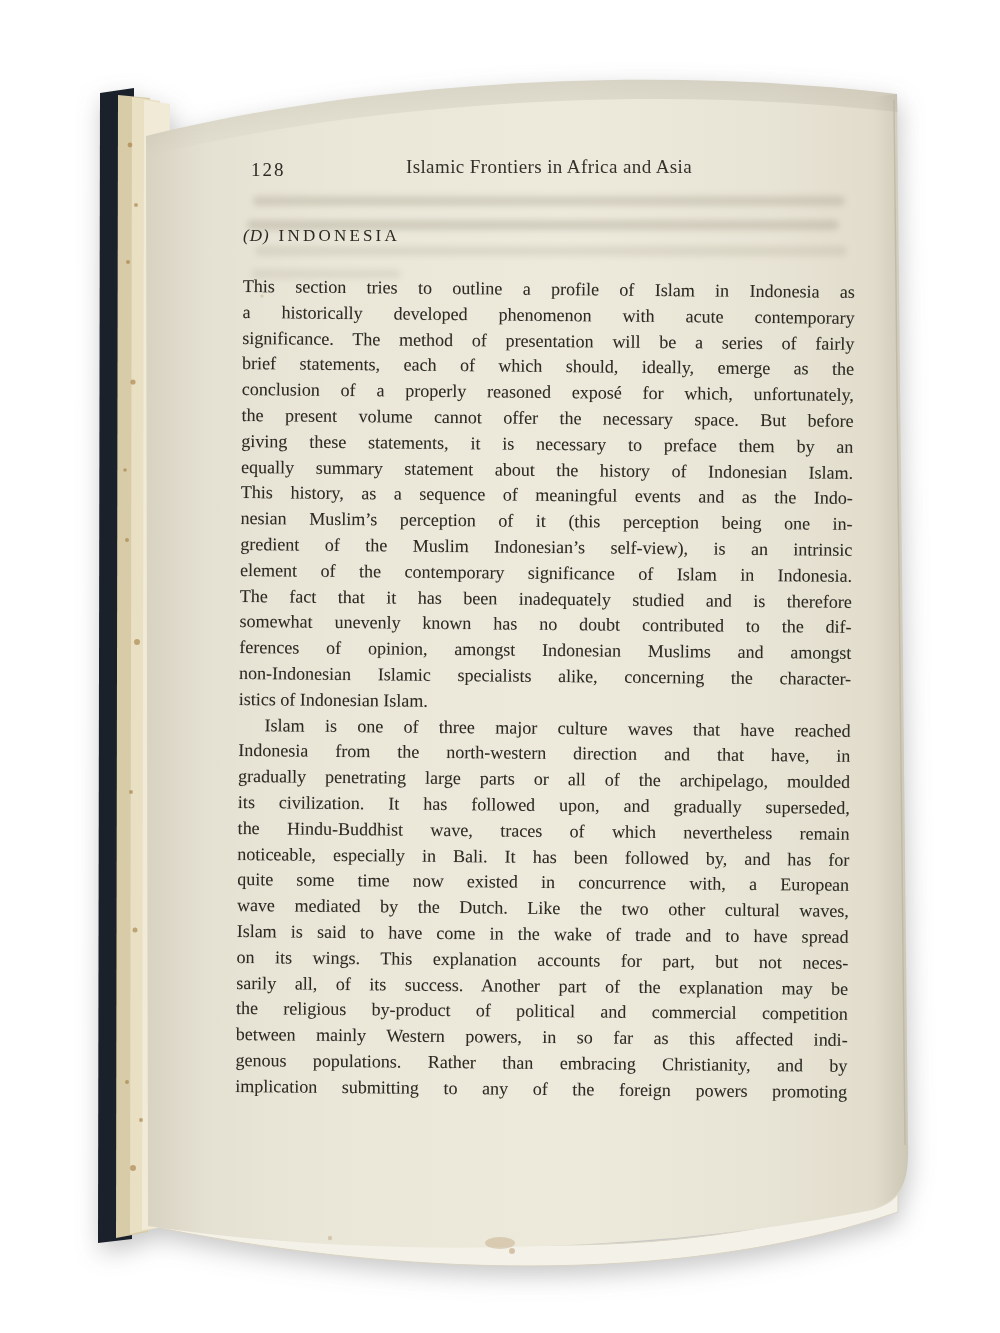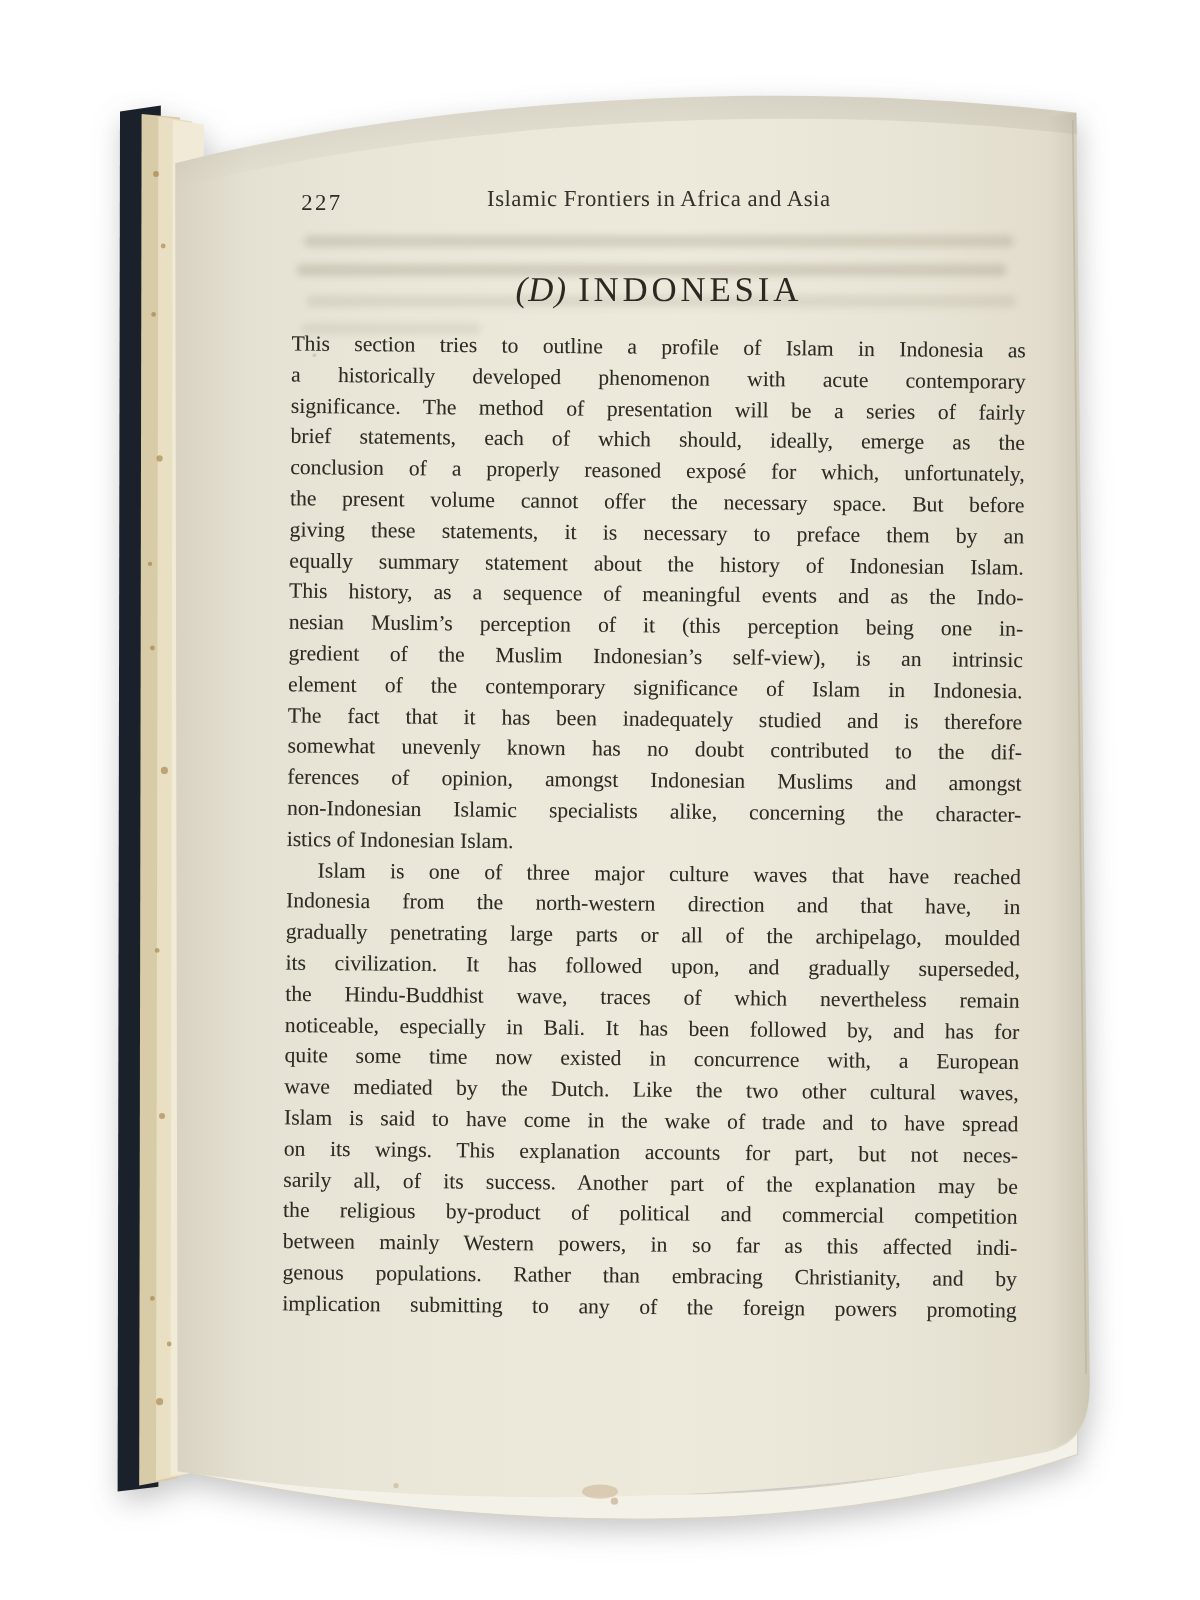--- a/index.html
+++ b/index.html
@@ -11,22 +11,22 @@
   .page-content{position:absolute;left:243px;top:150px;width:612px;color:#2d2b24;}
   .pagehead{position:relative;height:30px;}
   .pagenum{position:absolute;left:8px;top:9px;font-size:19px;letter-spacing:2px;}
   .runhead{display:block;text-align:center;font-size:19px;padding-top:6px;
            letter-spacing:.4px;color:#33312a;}
   .ghost{position:absolute;height:10px;background:#8d8571;filter:blur(3px);border-radius:5px;}
   .ghost1{left:10px;right:10px;top:46px;opacity:.26;}
   .ghost2{left:4px;right:16px;top:70px;opacity:.28;}
   .ghost3{left:12px;right:8px;top:96px;opacity:.17;}
   .ghost4{left:8px;width:150px;top:119px;opacity:.14;}
-  .heading{position:absolute;left:0;right:0;top:76px;margin:0;text-align:center;
-           font-size:29px;font-weight:normal;color:#2b2922;}
+  .heading{position:absolute;left:0;right:0;top:76px;margin:0;
+           font-size:17px;font-weight:normal;color:#2b2922;}
   .hprefix{font-style:italic;letter-spacing:1px;margin-right:9px;}
   .htitle{letter-spacing:3.2px;}
   .bodytext{position:absolute;left:0;right:0;top:124px;font-size:18px;line-height:25.8px;
             transform:rotate(.55deg);transform-origin:0 0;
             text-shadow:.2px .2px 0 rgba(40,38,30,.25);}
   .para{margin:0;}
   .para[data-indent="true"] .bline:first-child{text-indent:26px;}
   .bline{text-align:justify;text-align-last:justify;}
   .bline.last{text-align-last:left;}
 </style>
@@ -92,21 +92,21 @@
       <ellipse cx="500" cy="1243" rx="15" ry="6" opacity=".28"></ellipse>
       <circle cx="512" cy="1251" r="3" opacity=".4"></circle>
       <circle cx="330" cy="1238" r="2.2" opacity=".3"></circle>
       <circle cx="262" cy="296" r="1.6" opacity=".25"></circle>
     </g>
   </svg>
 
   <div class="page-content">
 
     <div class="pagehead">
-      <span class="pagenum">227</span>
+      <span class="pagenum">128</span>
       <span class="runhead">Islamic Frontiers in Africa and Asia</span>
     </div>
 
     <div class="ghost ghost1"></div>
     <div class="ghost ghost2"></div>
     <div class="ghost ghost3"></div>
     <div class="ghost ghost4"></div>
 
     <h1 class="heading">
       <span class="hprefix">(D)</span><span class="htitle">INDONESIA</span>

